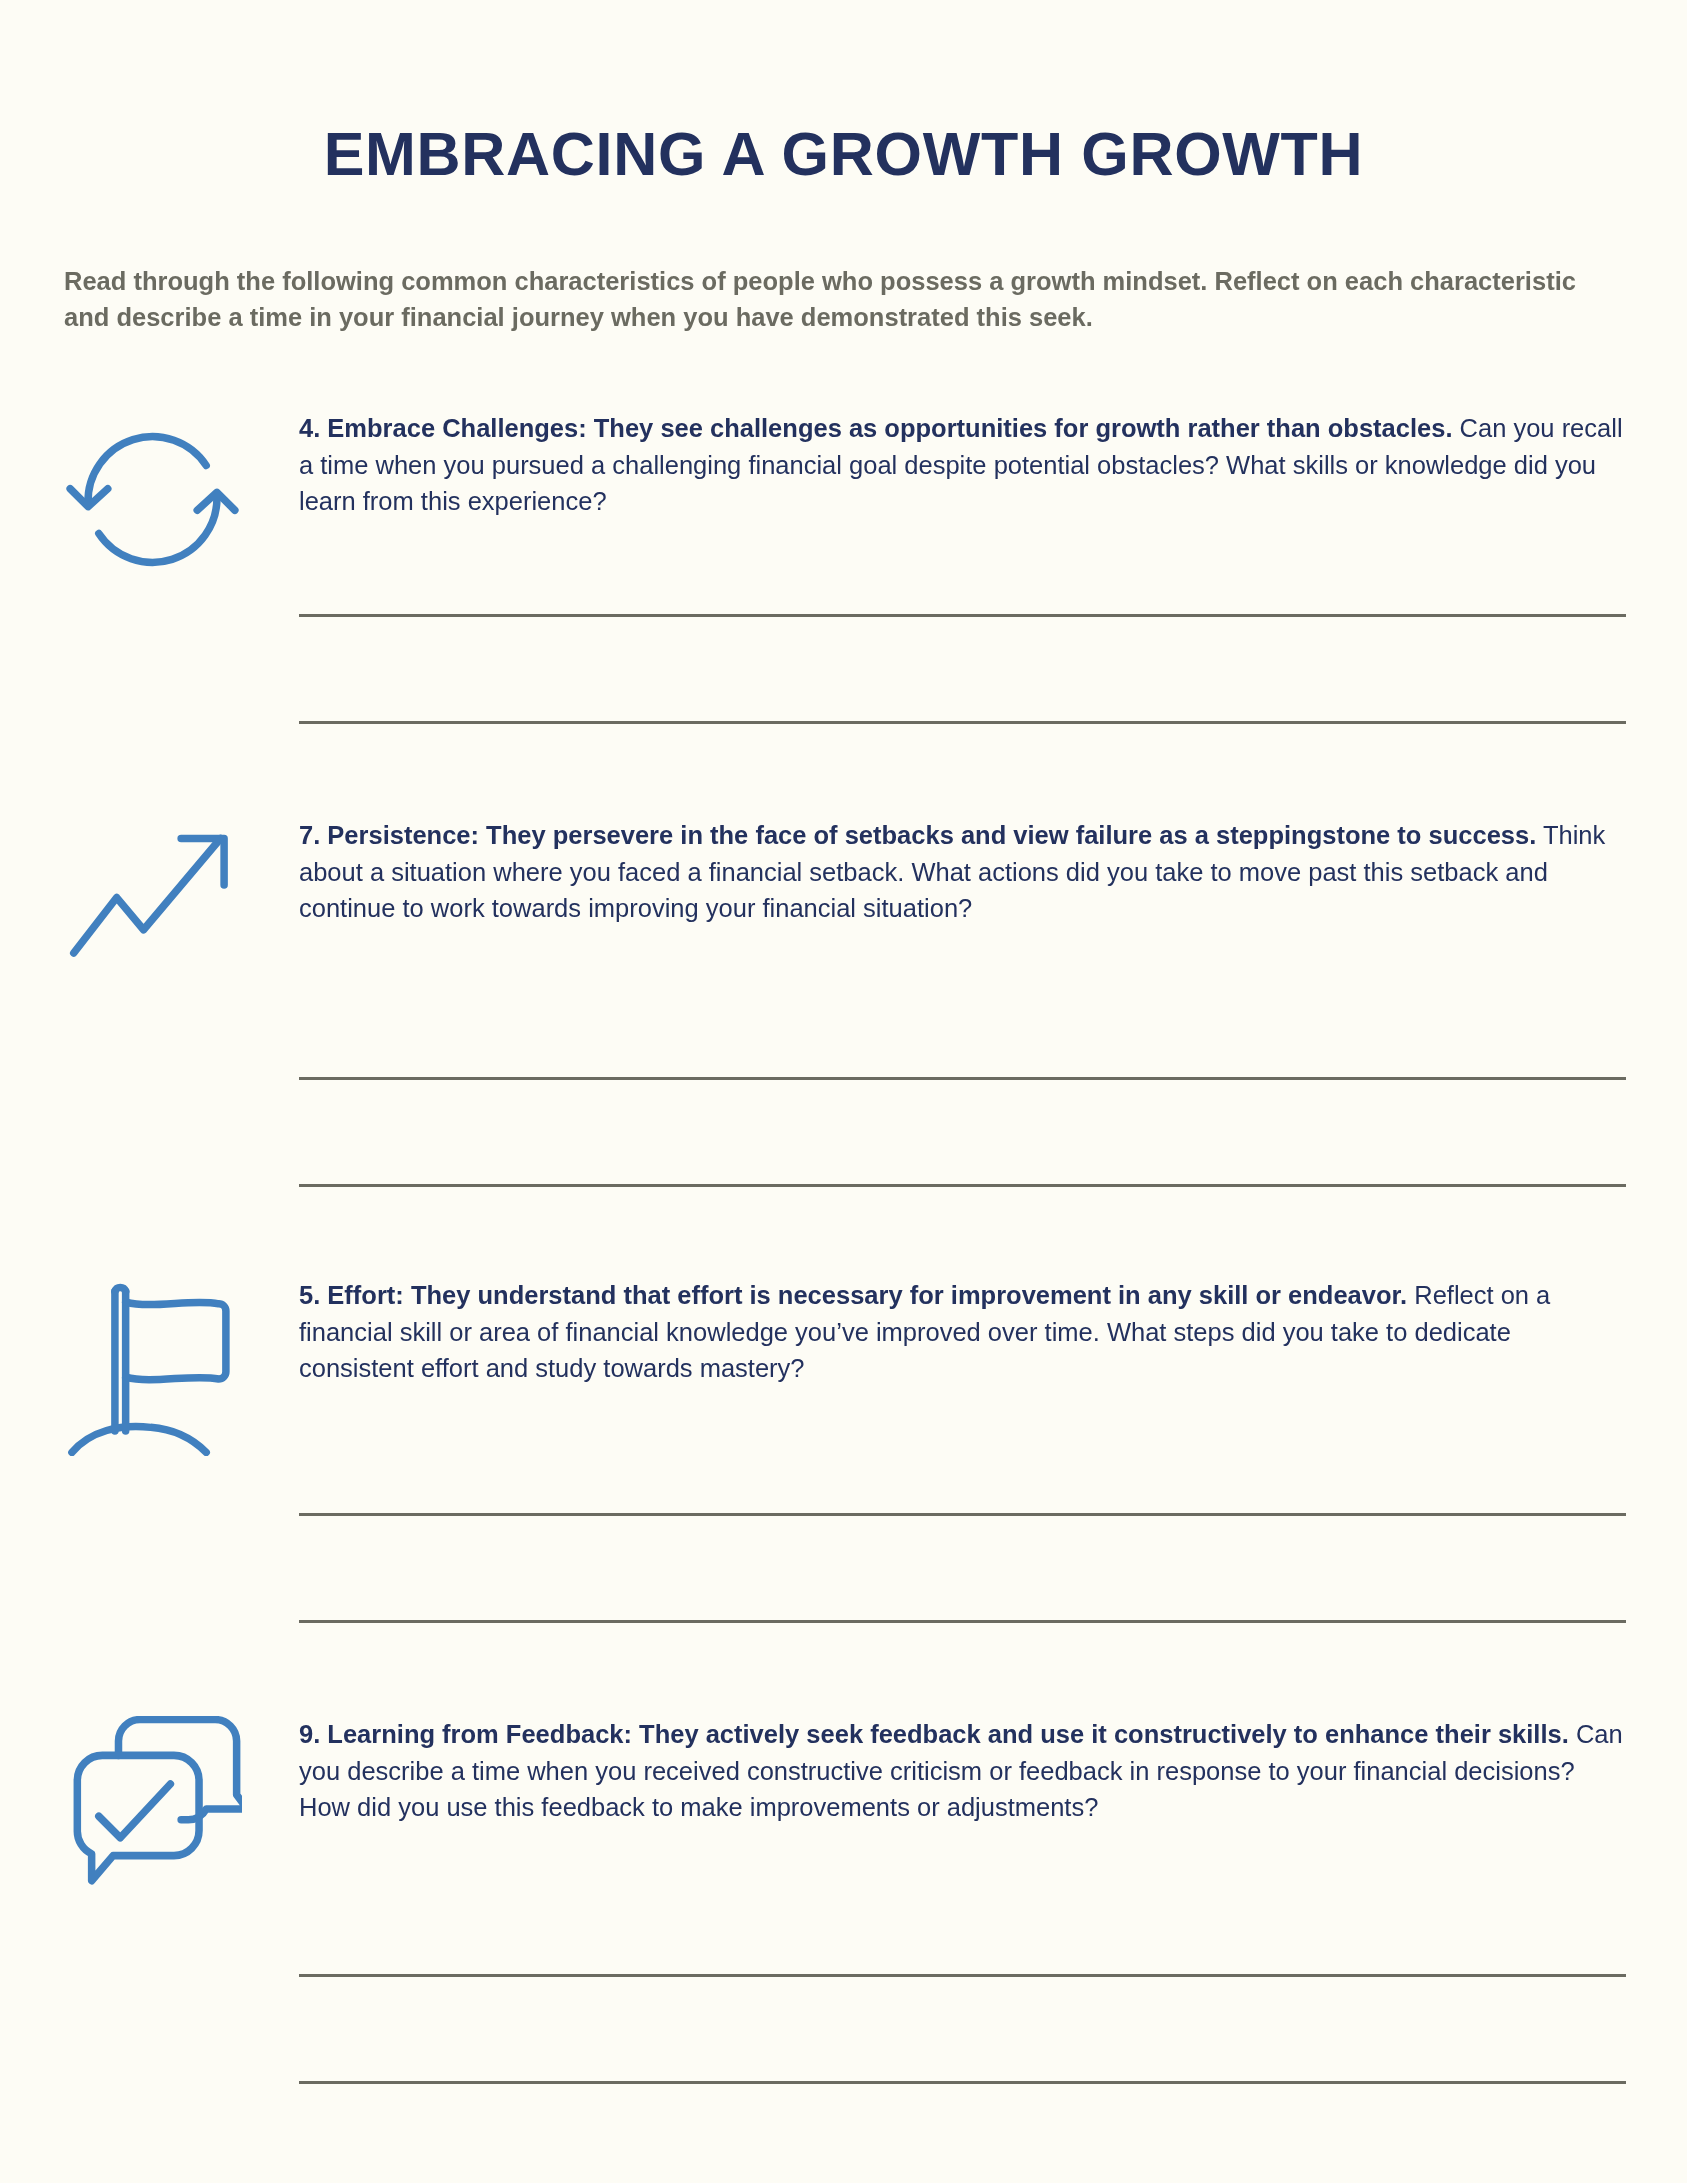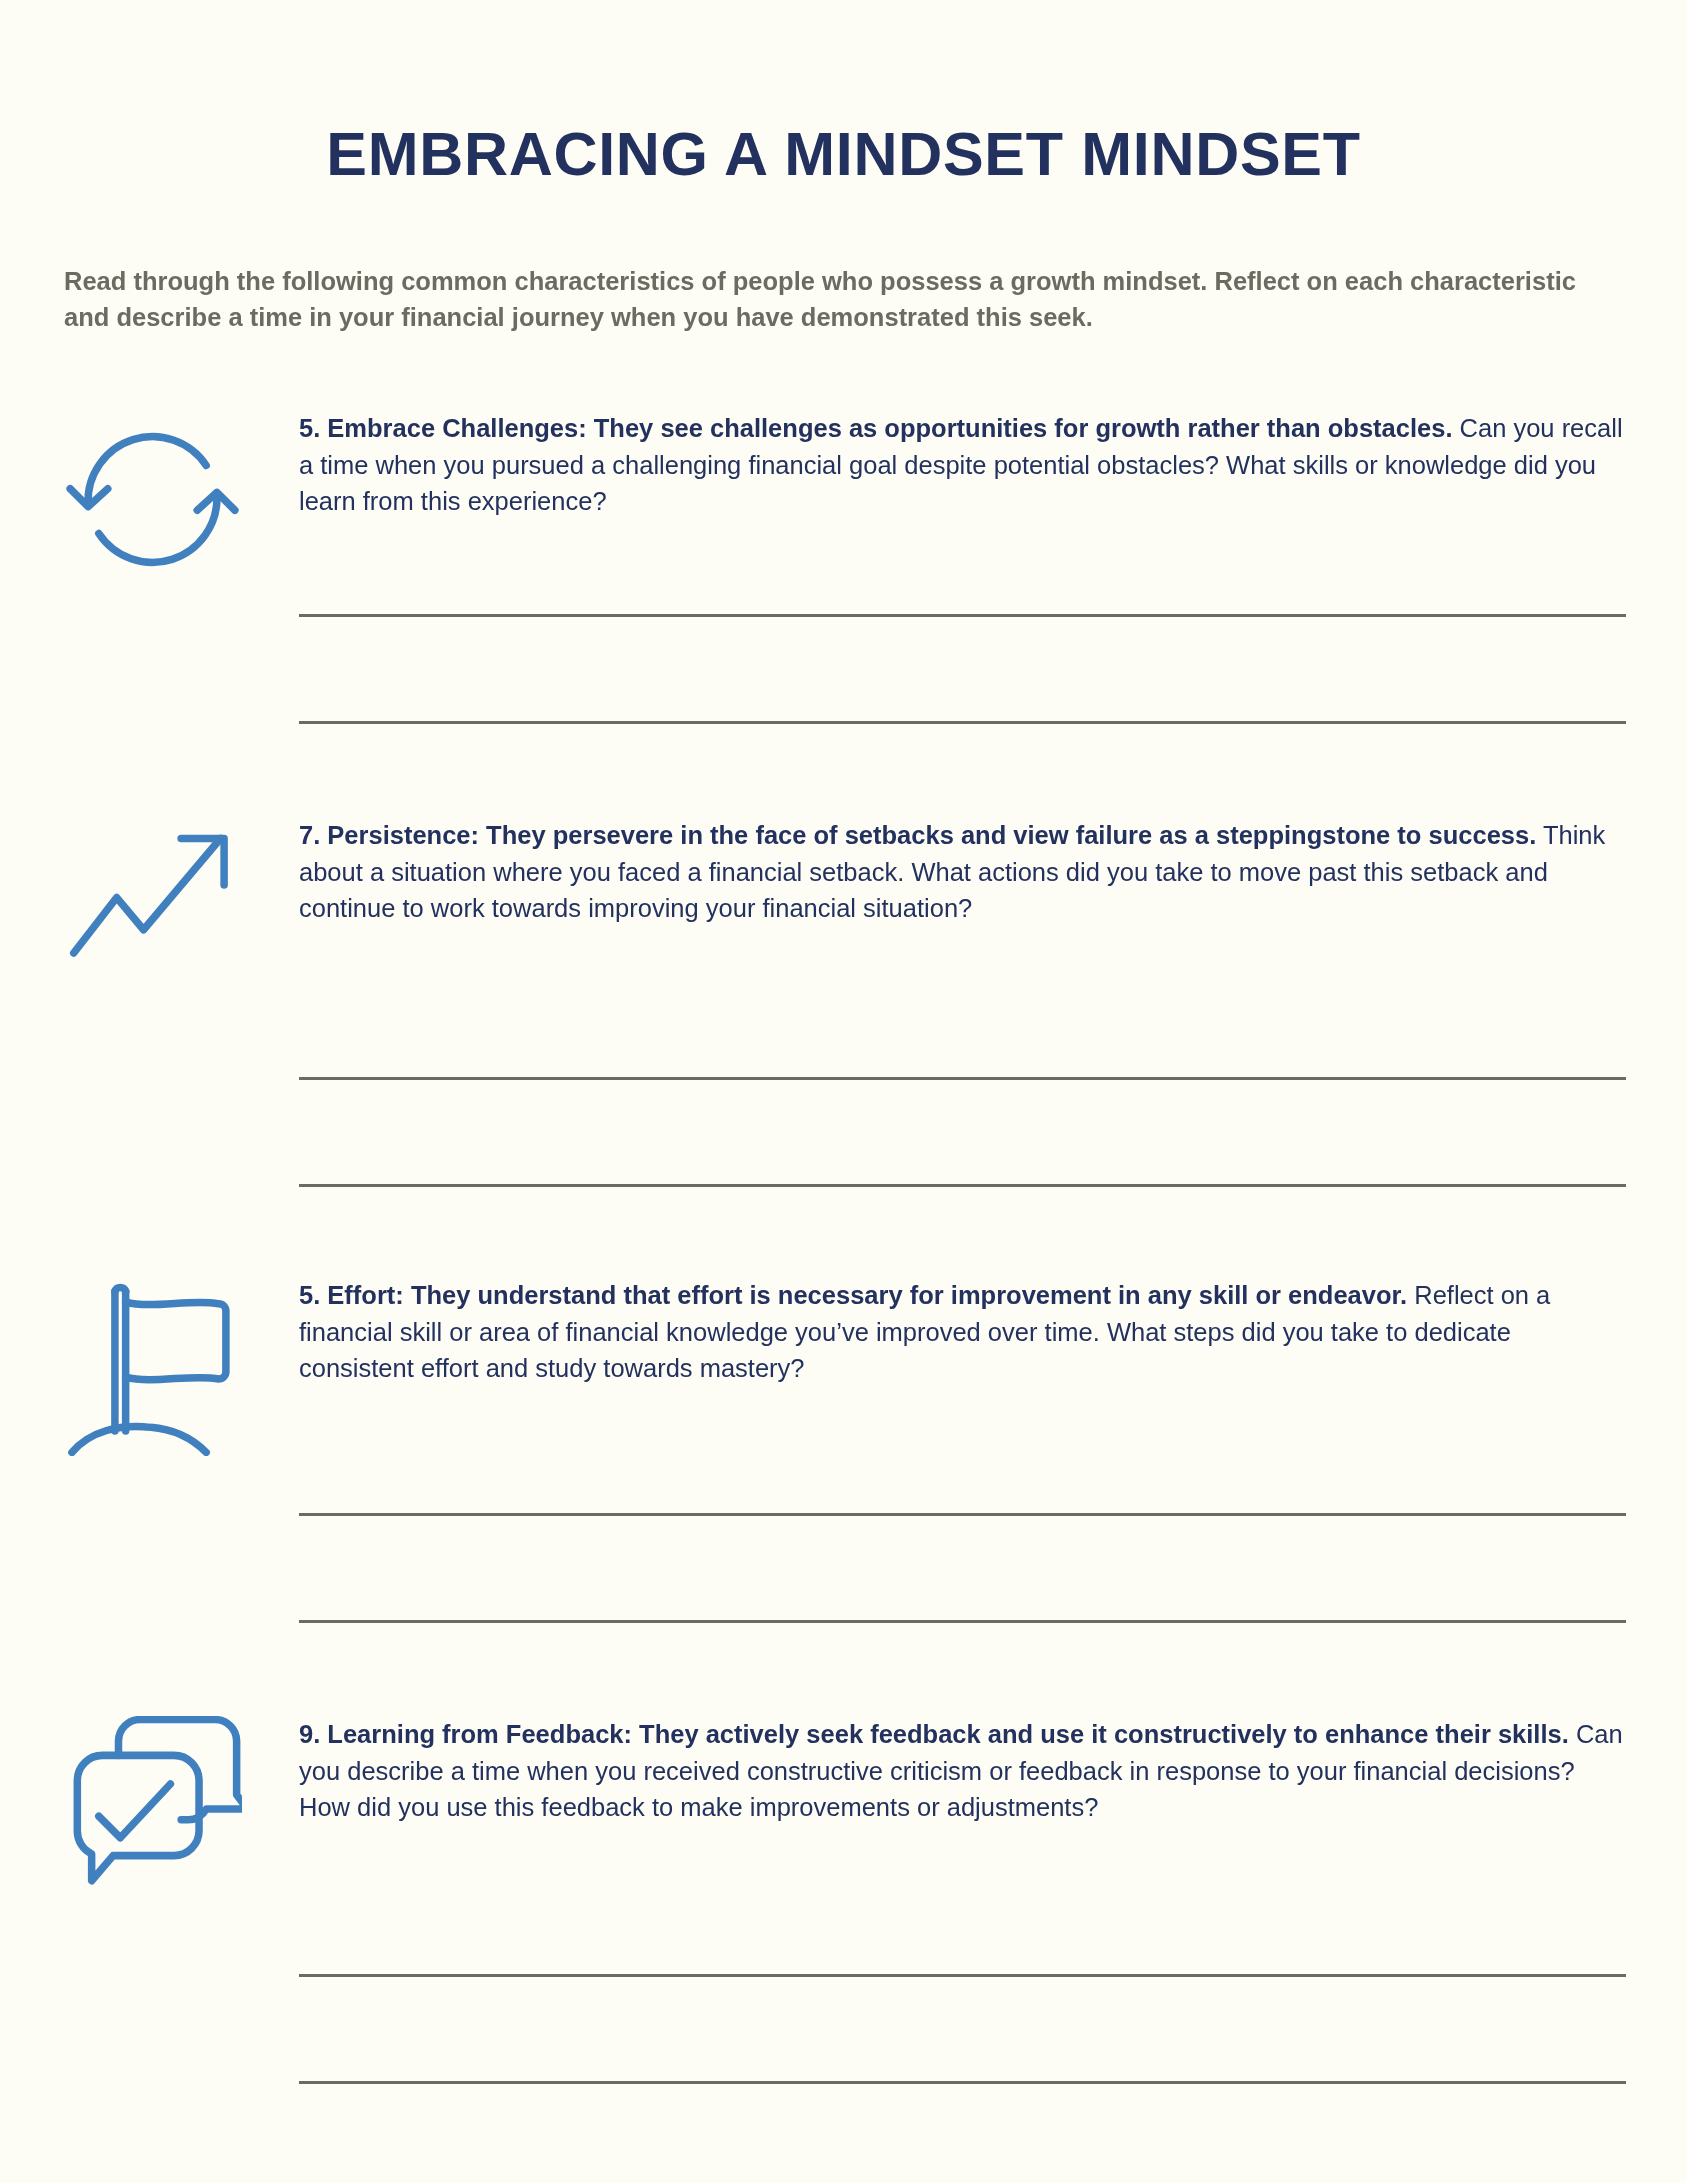--- a/index.html
+++ b/index.html
@@ -81,35 +81,35 @@
     width: 1327px;
     height: 3.3px;
     background: #6b6b61;
   }
 </style>
 </head>
 <body>
 
 <div class="page">
 
-  <h1 class="title">EMBRACING A MINDSET MINDSET</h1>
+  <h1 class="title">EMBRACING A GROWTH GROWTH</h1>
 
   <p class="intro">Read through the following common characteristics of people who possess a growth mindset.  Reflect on each characteristic and describe a time in your financial journey when you have demonstrated this seek.</p>
 
   <div class="item" style="top:410px;">
     <div class="item-icon">
       <svg viewBox="0 0 100 100" fill="none" stroke="#4180bf" stroke-width="4.2" stroke-linecap="round" stroke-linejoin="round">
         <path d="M14 52 A36 36 0 0 1 80 31"></path>
         <path d="M4 44 L14 54 L25 44"></path>
         <path d="M86 48 A36 36 0 0 1 20 69"></path>
         <path d="M96 56 L86 46 L75 56"></path>
       </svg>
     </div>
     <div class="item-text">
-      <b>5. Embrace Challenges: They see challenges as opportunities for growth rather than obstacles.</b><span> Can you recall a time when you pursued a challenging financial goal despite potential obstacles? What skills or knowledge did you learn from this experience?</span>
+      <b>4. Embrace Challenges: They see challenges as opportunities for growth rather than obstacles.</b><span> Can you recall a time when you pursued a challenging financial goal despite potential obstacles? What skills or knowledge did you learn from this experience?</span>
     </div>
   </div>
   <div class="rule" style="top:614px;"></div>
   <div class="rule" style="top:721px;"></div>
 
   <div class="item" style="top:817px;">
     <div class="item-icon">
       <svg viewBox="0 0 100 100" fill="none" stroke="#4180bf" stroke-width="4.2" stroke-linecap="round" stroke-linejoin="round">
         <path d="M6 76 L30 45 L45 63 L88 12"></path>
         <path d="M66 12 L90 12 L90 38"></path>

